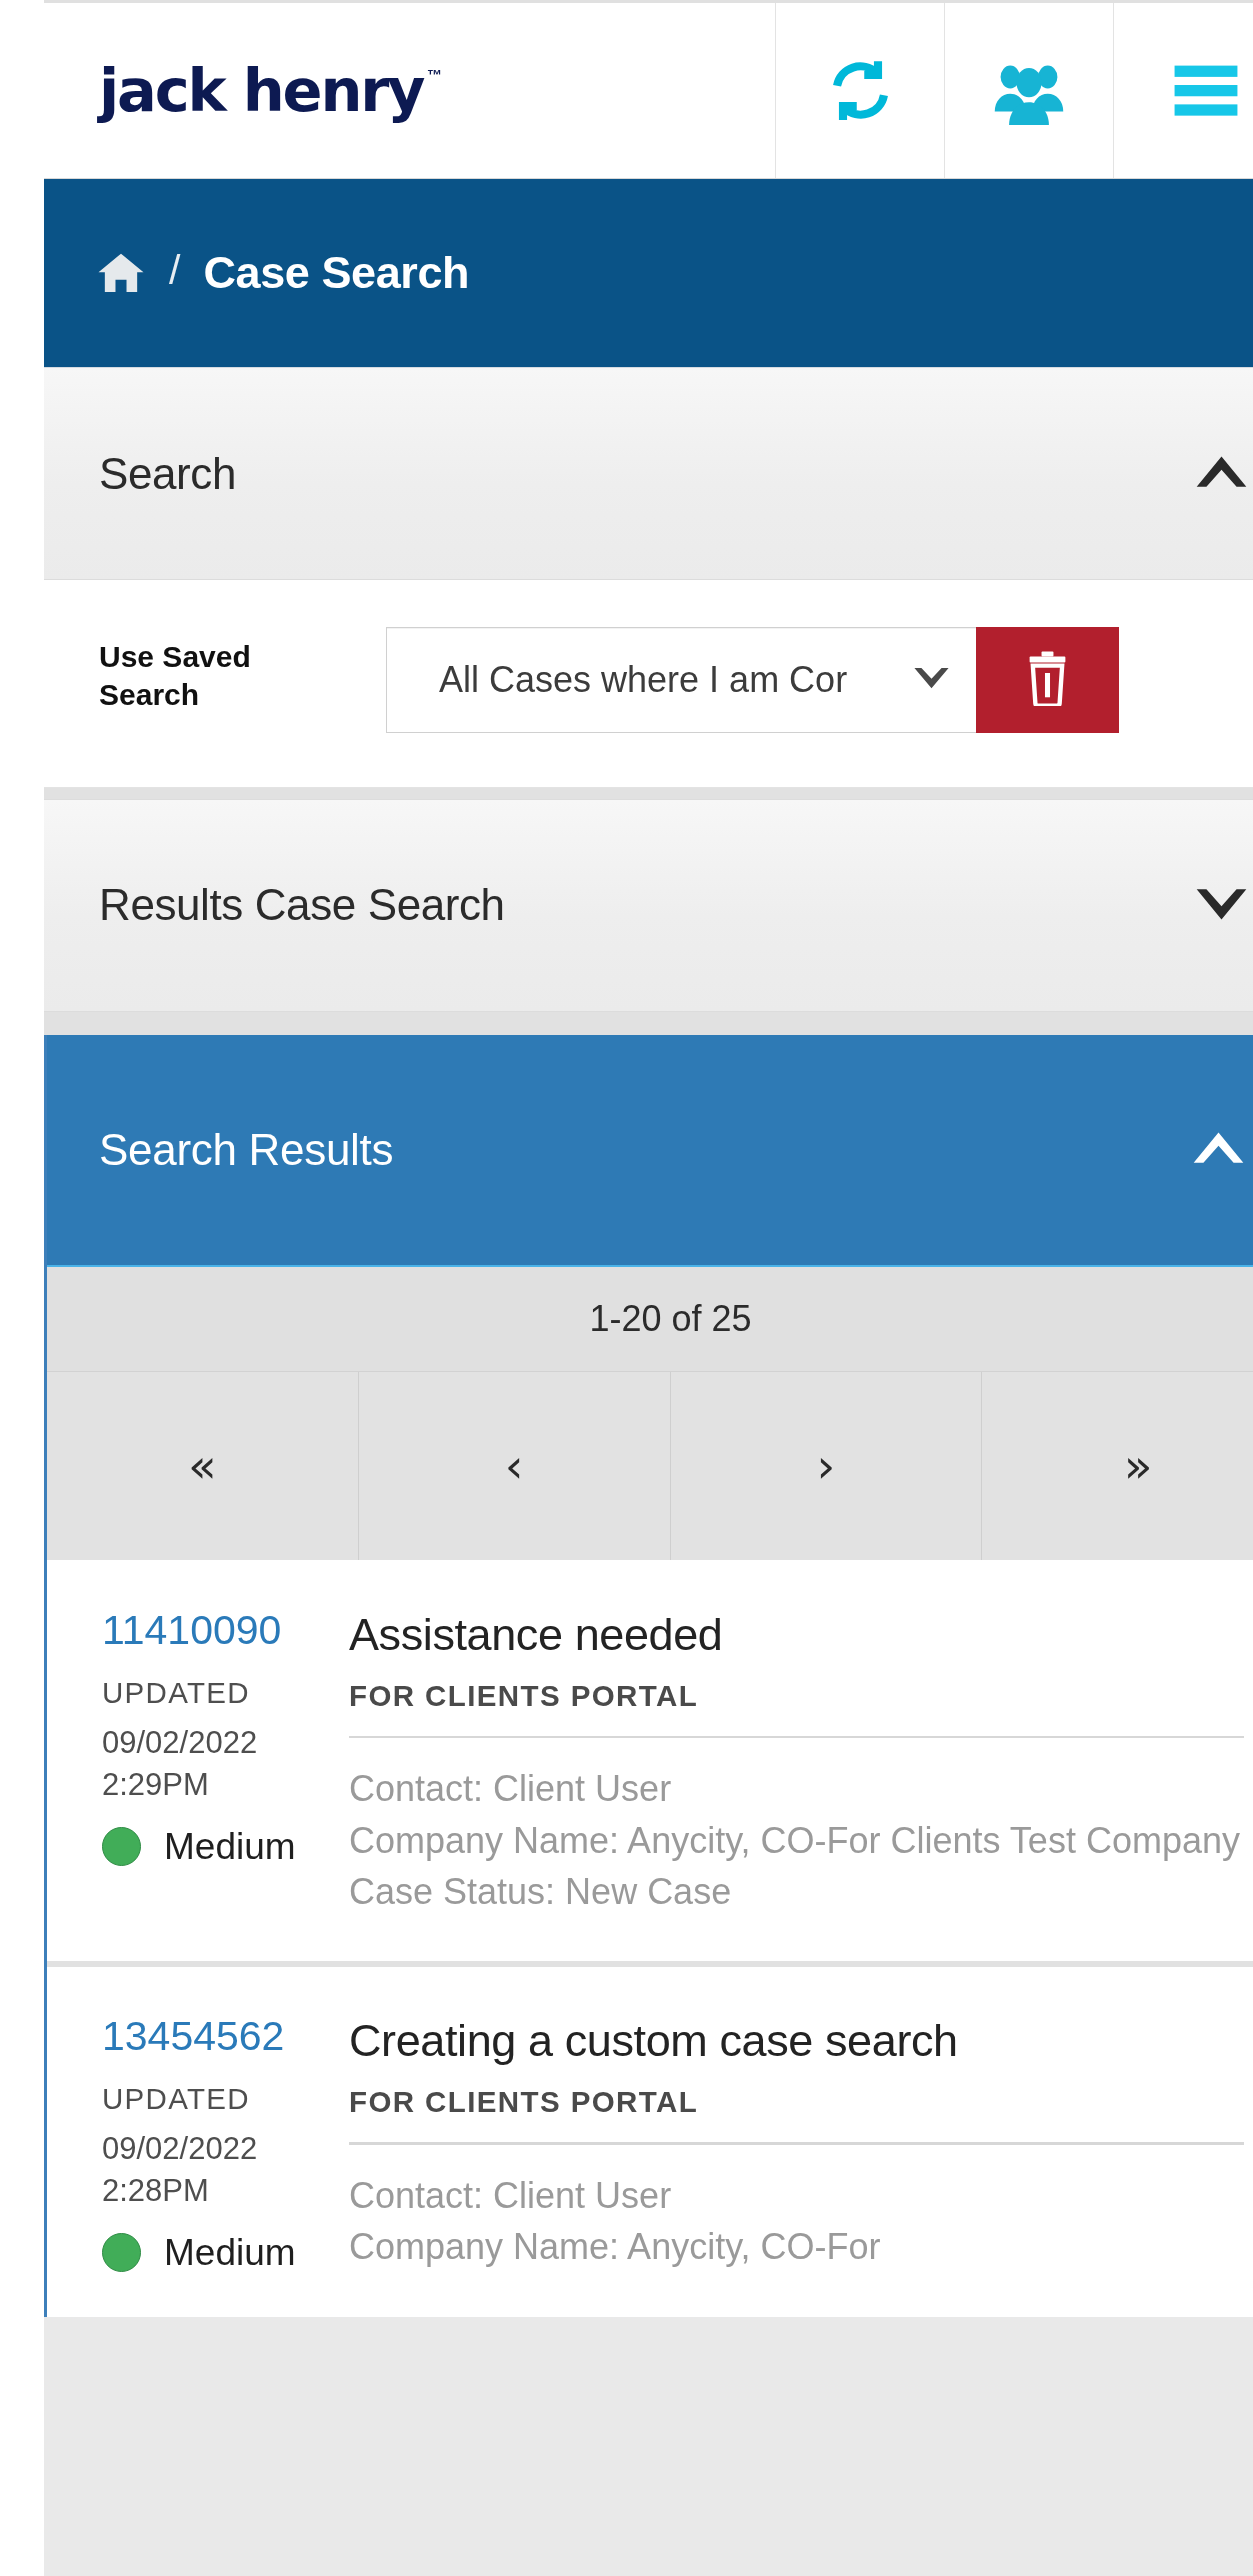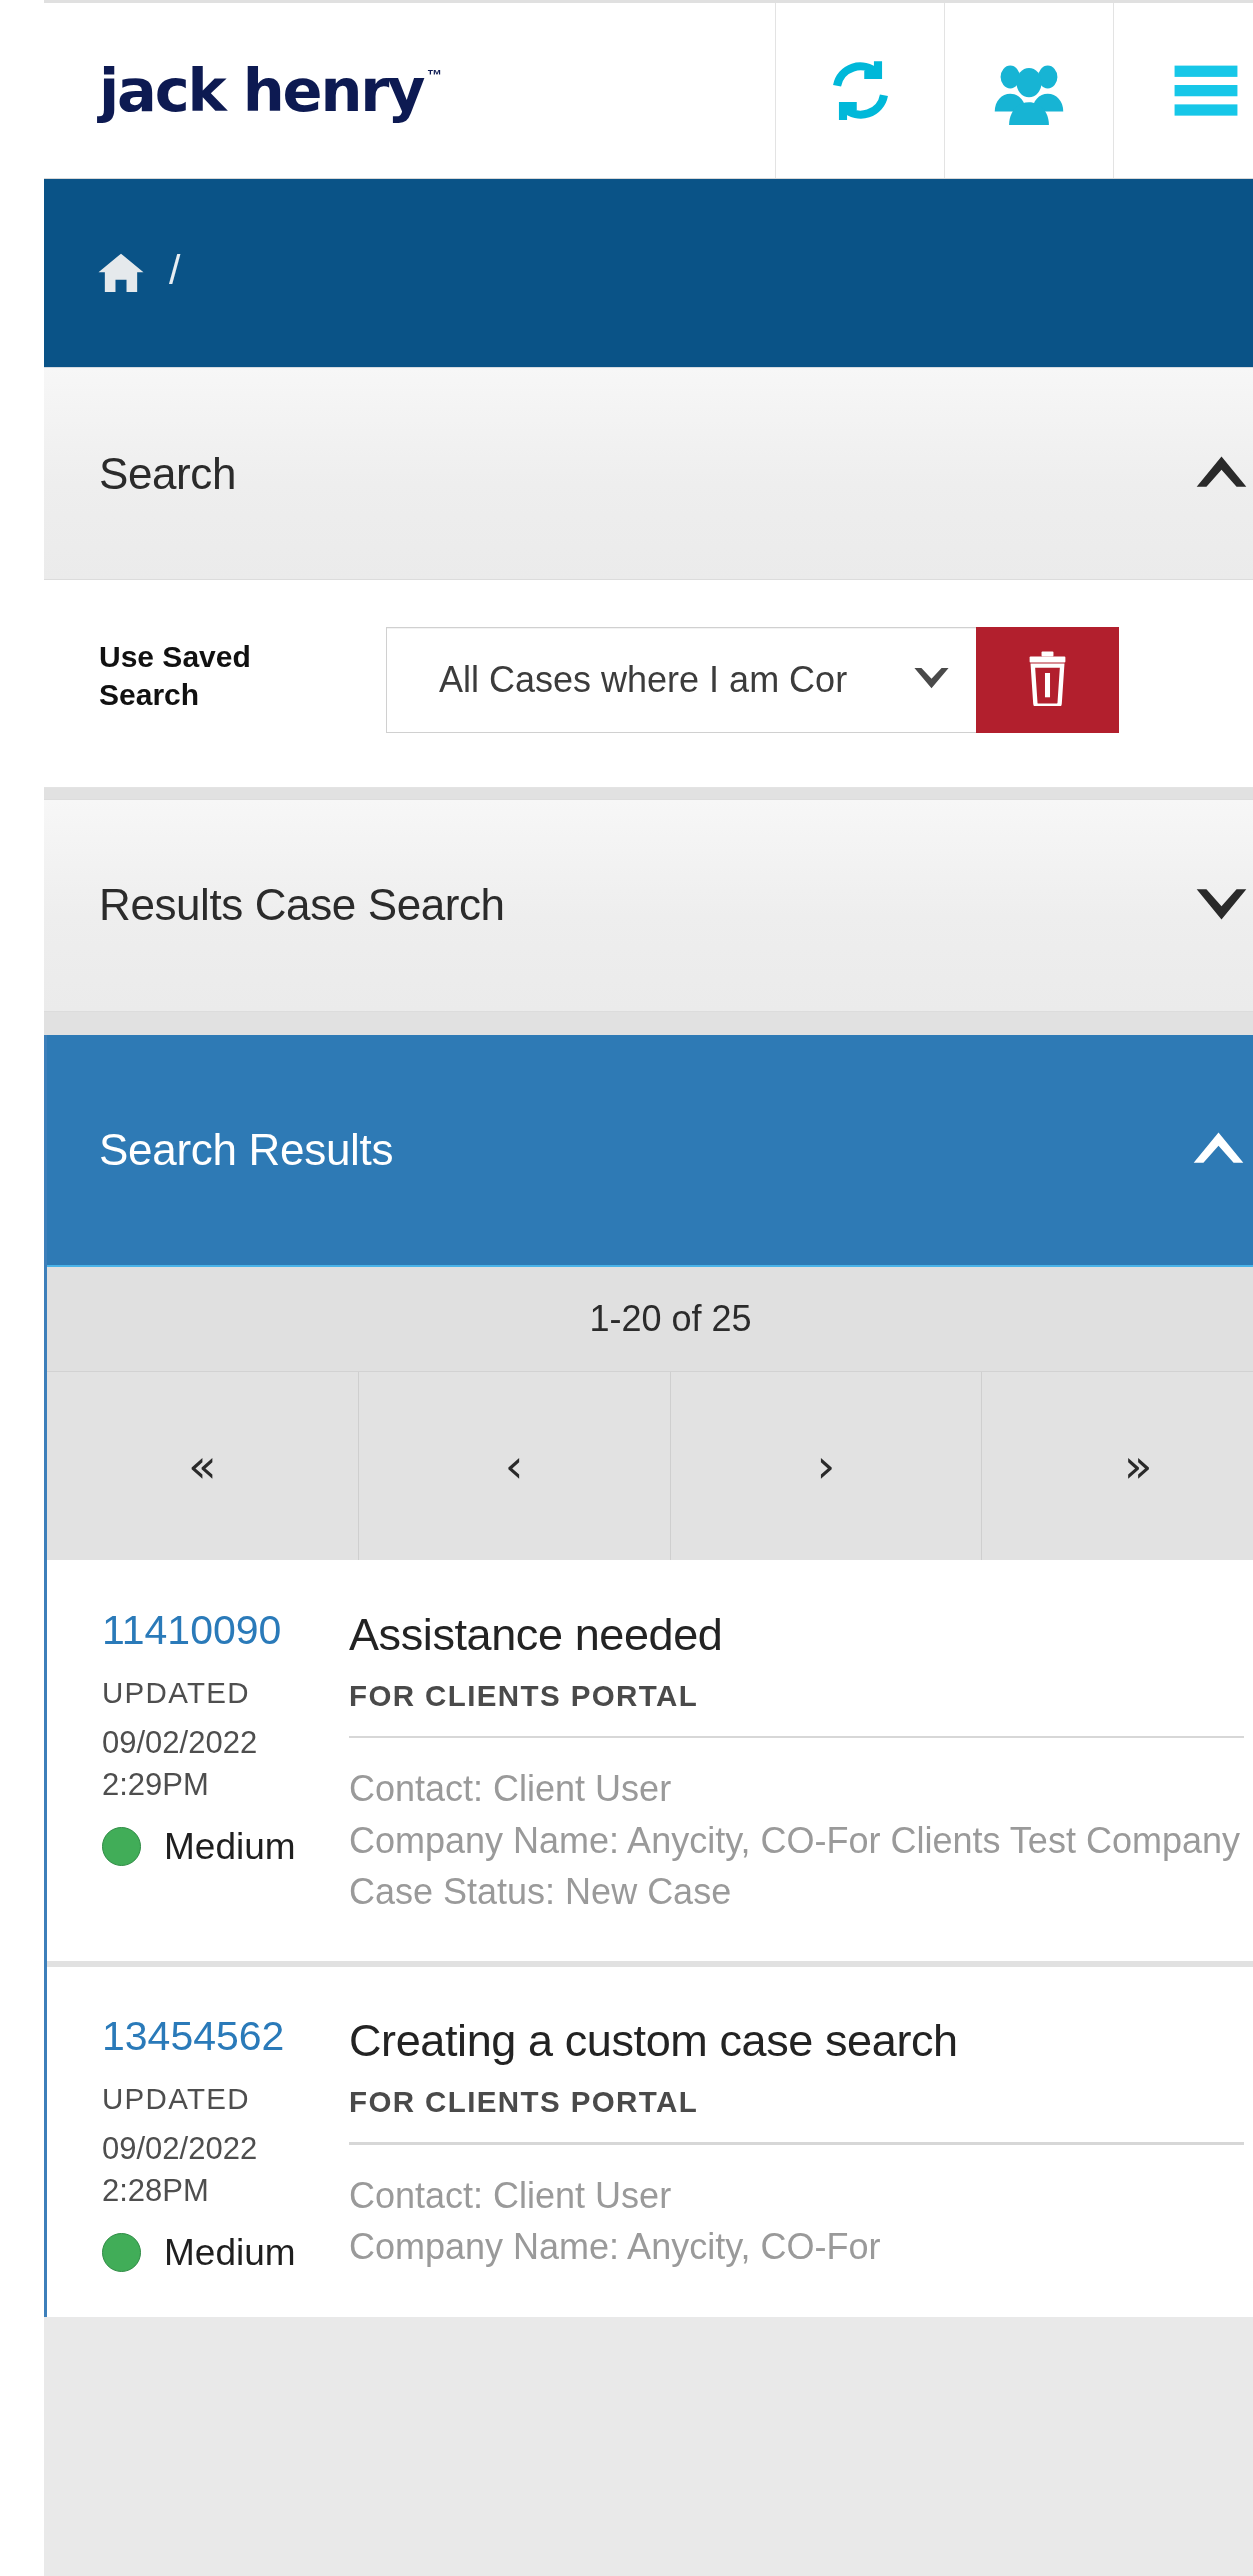--- a/index.html
+++ b/index.html
@@ -353,20 +353,21 @@
     </div>
   </div>
 
   <div class="breadcrumb">
     <span class="bc-home">
       <svg width="50" height="45" viewBox="0 0 24 22" fill="#e5e9ec">
         <path d="M12 1.3 1 10.4h3.1V20h5.2v-5.9h5.4V20h5.2v-9.6H23z"></path>
       </svg>
     </span>
     <span class="bc-sep">/</span>
+    <span class="bc-title">Case Search</span>
   </div>
 
   <div class="panel">
     <div class="accordion-head first">
       <span class="accordion-title">Search</span>
       <span class="chev">
         <svg width="57" height="39" viewBox="0 0 32 22">
           <path d="M16 2 30 19h-5.5L16 9.4 7.5 19H2z" fill="#2a2a2a"></path>
         </svg>
       </span>

